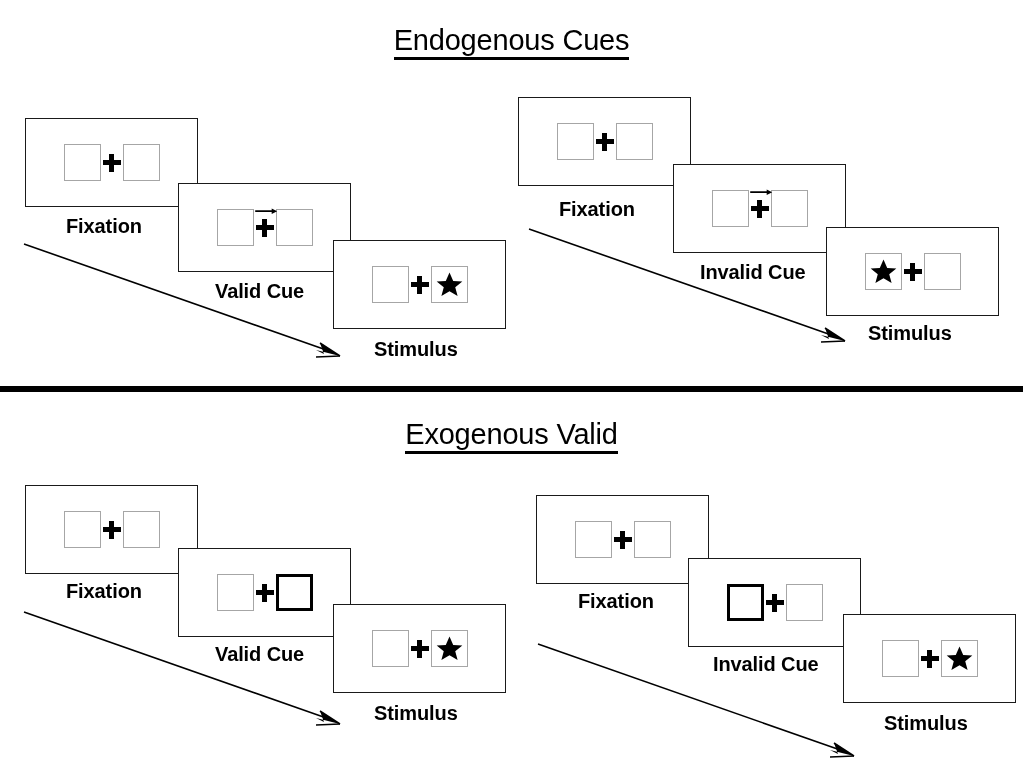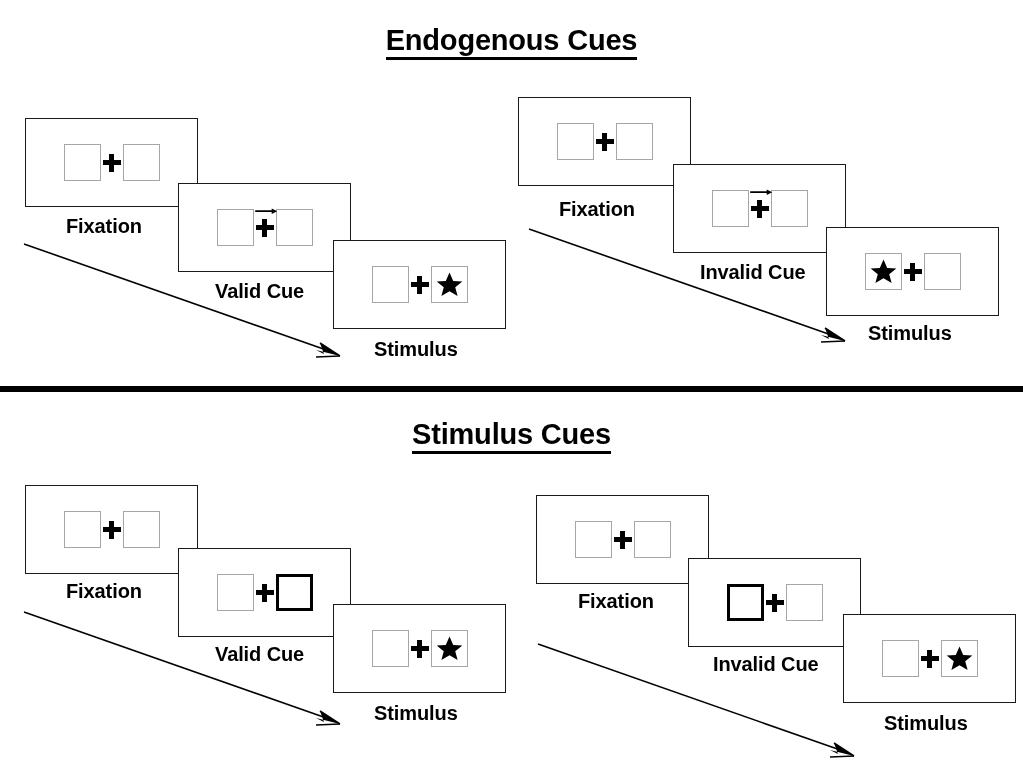--- a/index.html
+++ b/index.html
@@ -19,21 +19,21 @@
     overflow: hidden;
   }
 
   
   .section-title {
     position: absolute;
     left: 0;
     width: 1023px;
     text-align: center;
     font-size: 29px;
-    font-weight: bold;
+    font-weight: normal;
     letter-spacing: -0.2px;
   }
   .section-title span {
     border-bottom: 3px solid #000;
     padding-bottom: 1px;
   }
 
   
   .divider {
     position: absolute;
@@ -258,21 +258,21 @@
         </div>
         <div class="stim-box"></div>
       </div>
     </div>
   </div>
   <div class="caption" style="left:868px; top:322px;">Stimulus</div>
 
   <div class="divider" style="top:386px;"></div>
 
   <div class="section-title" style="top:418px;">
-    <span>Stimulus Cues</span>
+    <span>Exogenous Valid</span>
   </div>
 
   <svg class="time-arrow" style="left:20px; top:608px;" width="330" height="125" viewBox="0 0 330 125">
     <line x1="4" y1="4" x2="312" y2="112" stroke="#000" stroke-width="1.6"></line>
     <polygon points="320,116 300,103 304,114 296,110" fill="#000"></polygon>
     <line x1="300" y1="103" x2="320" y2="116" stroke="#000" stroke-width="1.5"></line>
     <line x1="296" y1="117" x2="320" y2="116" stroke="#000" stroke-width="1.5"></line>
   </svg>
 
   <div class="panel" style="left:25px; top:485px; width:173px; height:89px;">

